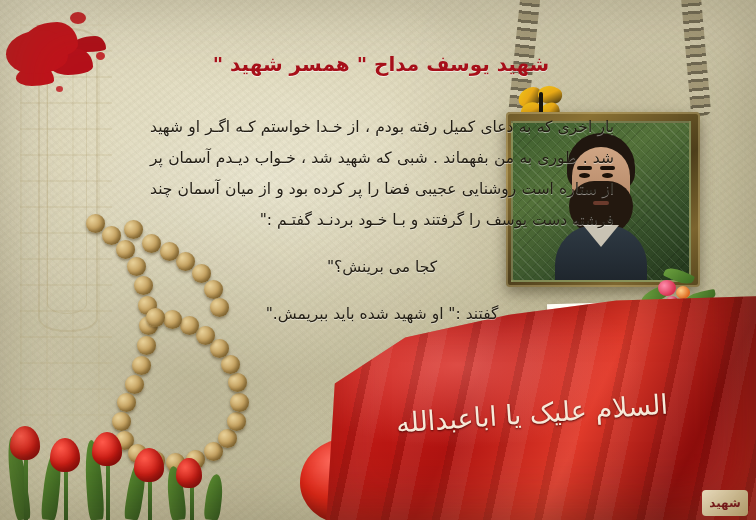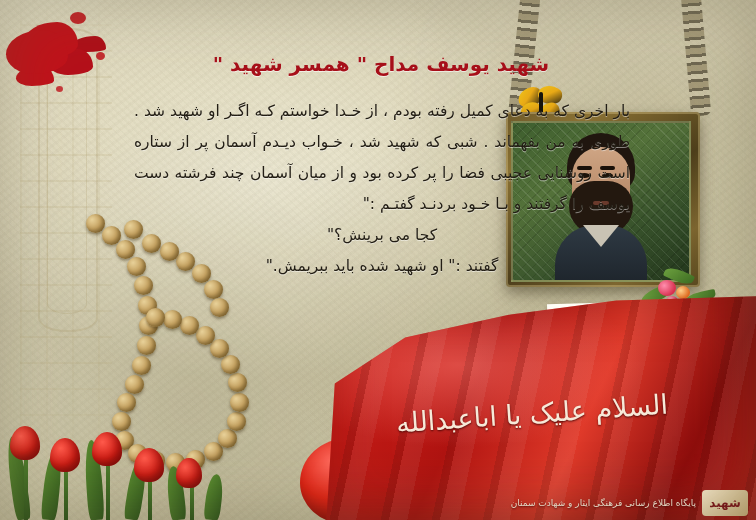--- a/index.html
+++ b/index.html
@@ -385,21 +385,21 @@
     position: absolute;
     right: 126px; top: 96px;
     width: 496px;
     direction: rtl;
     text-align: justify;
     color: #221d14;
     font-size: 15.5px;
     line-height: 31px;
     text-shadow: 0 1px 0 rgba(255,255,255,0.45);
   }
-  .body-text p { margin: 0; }
+  .body-text p { margin: 16px; }
   .body-text p.center { text-align: center; }
 
   
   .logo-bar {
     position: absolute;
     right: 8px; bottom: 4px;
     display: flex;
     align-items: center;
     gap: 6px;
     direction: rtl;
@@ -569,17 +569,16 @@
   <div class="headline">شهید یوسف مداح " همسر شهید "</div>
 
   <div class="body-text">
     <p>بار اخری که به دعای کمیل رفته بودم ، از خـدا خواستم کـه اگـر او شهید شد . طوری به من بفهماند . شبی که شهید شد ، خـواب دیـدم آسمان پر از ستاره است روشنایی عجیبی فضا را پر کرده بود و از میان آسمان چند فرشته دست یوسف را گرفتند و بـا خـود بردنـد گفتـم :"</p>
     <p class="center">کجا می برینش؟"</p>
     <p class="center">گفتند :" او شهید شده باید ببریمش."</p>
   </div>
 
   <div class="logo-bar">
     <div class="logo-mark">شهید</div>
-    <div class="logo-text">پایگاه اطلاع رسانی فرهنگی ایثار و شهادت سمنان</div>
   </div>
 
   <div class="vignette"></div>
 </div>
 
 </body></html>

